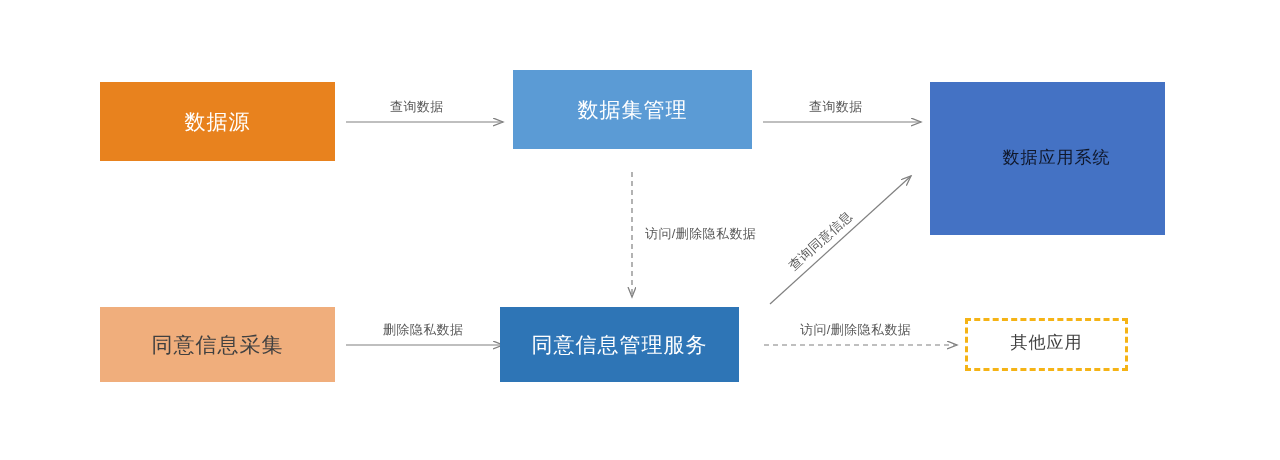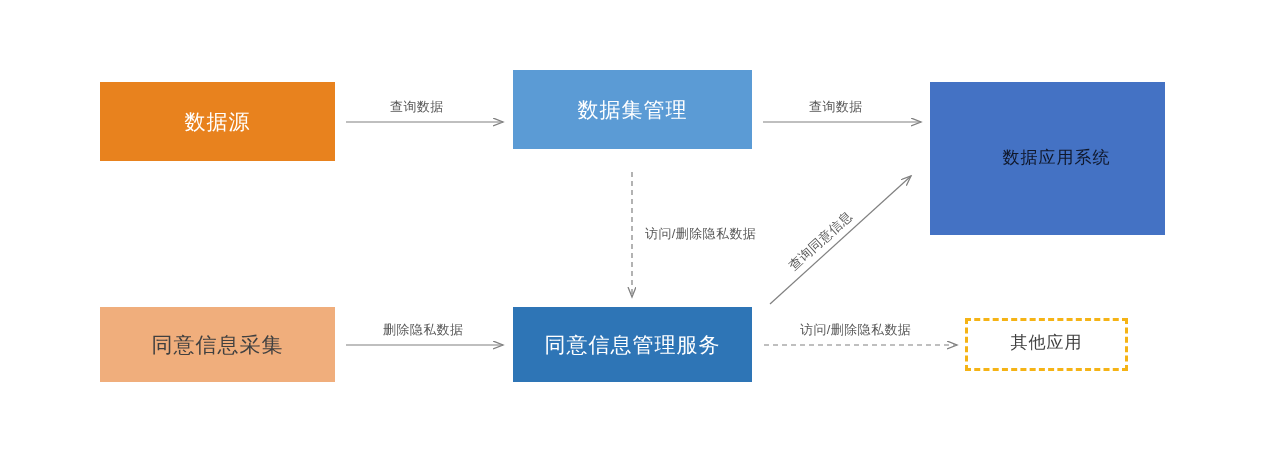--- a/index.html
+++ b/index.html
@@ -55,21 +55,21 @@
     font-size: 17px;
     padding-left: 18px;
   }
   .node-consentcollect {
     left: 100px; top: 307px; width: 235px; height: 75px;
     background: #F0AE7C;
     color: #404040;
     font-size: 21px;
   }
   .node-consentservice {
-    left: 513px; top: 307px; width: 239px; height: 75px;
+    left: 500px; top: 307px; width: 239px; height: 75px;
     background: #2E75B6;
     color: #ffffff;
     font-size: 21px;
   }
   .node-otherapp {
     left: 965px; top: 318px; width: 163px; height: 53px;
     background: #ffffff;
     border: 3px dashed #F5B315;
     color: #404040;
     font-size: 17px;

